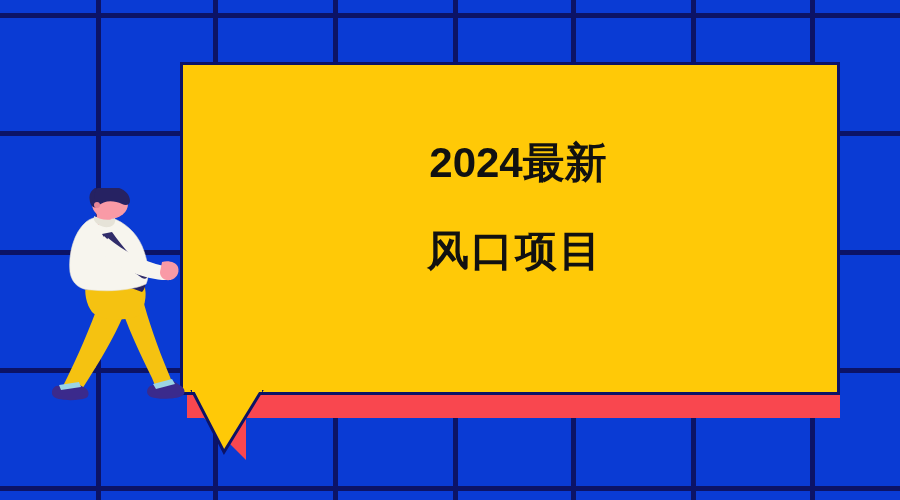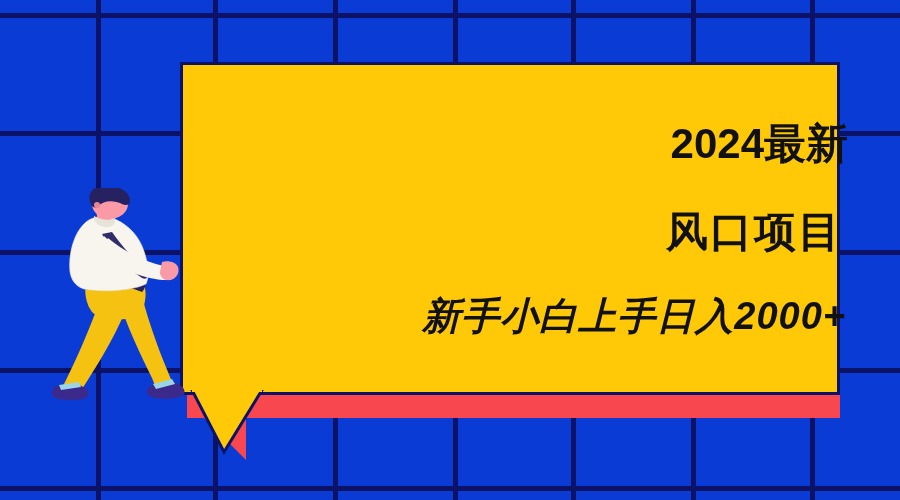--- a/index.html
+++ b/index.html
@@ -25,21 +25,21 @@
     background:#F9474F;
   }
   .bubble{
     position:absolute;left:180px;top:62px;width:660px;height:333px;
     background:#FFC907;border:3px solid #0C1366;box-sizing:border-box;
   }
 
   
   .bubble-text{
     position:absolute;left:180px;top:62px;width:660px;height:333px;
-    display:flex;flex-direction:column;align-items:flex-end;justify-content:center;
+    display:flex;flex-direction:column;align-items:center;justify-content:center;
     color:#111111;
   }
   .line1{
     font-size:42px;font-weight:bold;letter-spacing:0px;
     margin:0 0 46px 0;line-height:1;
     transform:translateX(8px);
   }
   .line2{
     font-size:42px;font-weight:bold;letter-spacing:2px;
     margin:0 6px 44px 0;line-height:1;
@@ -86,21 +86,20 @@
     <div class="bubble"></div>
 
     <svg width="140" height="80" style="position:absolute;left:176px;top:390px;">
       <polygon points="16,0 86,0 48,62" fill="#FFC907" stroke="#0C1366" stroke-width="3"></polygon>
       <rect x="16" y="-6" width="70" height="8" fill="#FFC907"></rect>
     </svg>
 
     <div class="bubble-text">
       <div class="line1">2024最新</div>
       <div class="line2">风口项目</div>
-      <div class="line3">新手小白上手日入2000+</div>
     </div>
   </div>
 
   <div class="person">
     <svg width="150" height="225" viewBox="0 0 150 225" xmlns="http://www.w3.org/2000/svg">
 
       <path d="M48,112 C38,140 26,168 14,192 L10,200 L26,206 L32,198 C46,176 62,150 72,126 Z" fill="#F5C211"></path>
 
       <path d="M66,110 C74,136 88,166 100,190 L104,200 L120,194 L116,184 C106,160 96,132 90,108 Z" fill="#F5C211"></path>
 

